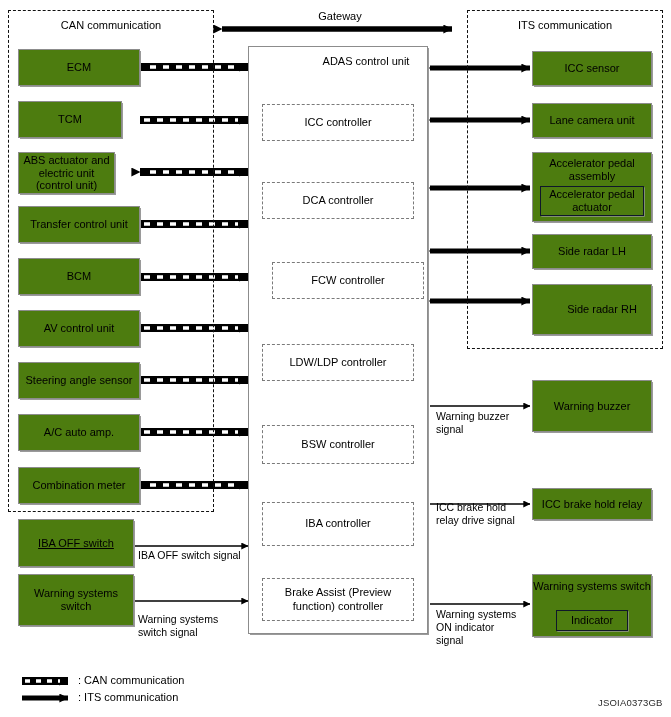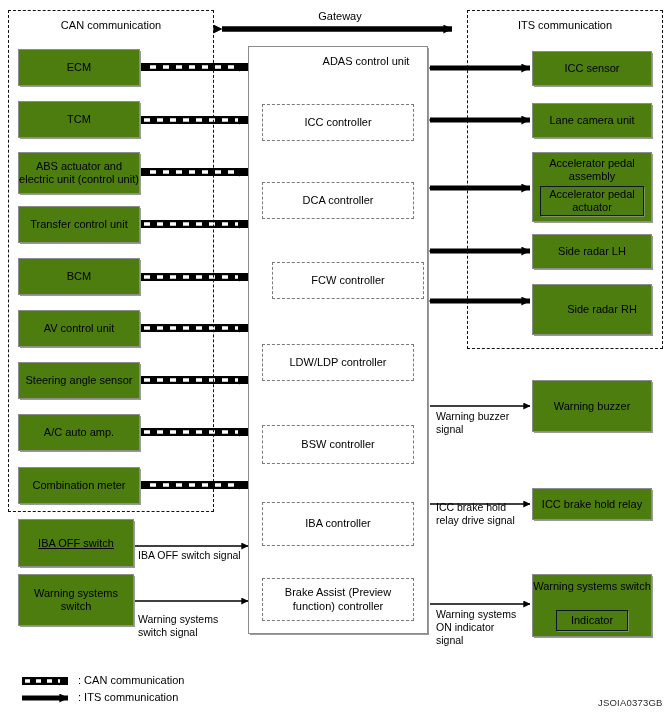--- a/index.html
+++ b/index.html
@@ -130,24 +130,24 @@
   <div class="region-title" style="left:8px;top:19px;width:206px;">CAN communication</div>
 
   <div class="region" style="left:467px;top:10px;width:196px;height:339px;"></div>
   <div class="region-title" style="left:467px;top:19px;width:196px;">ITS communication</div>
 
   <div class="region-title" style="left:240px;top:10px;width:200px;">Gateway</div>
 
   <div class="box shadowed" style="left:18px;top:49px;width:122px;height:37px;">
     <span>ECM</span>
   </div>
-  <div class="box shadowed" style="left:18px;top:101px;width:122px;height:37px;">
+  <div class="box shadowed" style="left:18px;top:101px;width:104px;height:37px;">
     <span>TCM</span>
   </div>
-  <div class="box shadowed" style="left:18px;top:152px;width:122px;height:42px;">
+  <div class="box shadowed" style="left:18px;top:152px;width:97px;height:42px;">
     <span>ABS actuator and electric unit (control unit)</span>
   </div>
   <div class="box shadowed" style="left:18px;top:206px;width:122px;height:37px;">
     <span>Transfer control unit</span>
   </div>
   <div class="box shadowed" style="left:18px;top:258px;width:122px;height:37px;">
     <span>BCM</span>
   </div>
   <div class="box shadowed" style="left:18px;top:310px;width:122px;height:37px;">
     <span>AV control unit</span>

